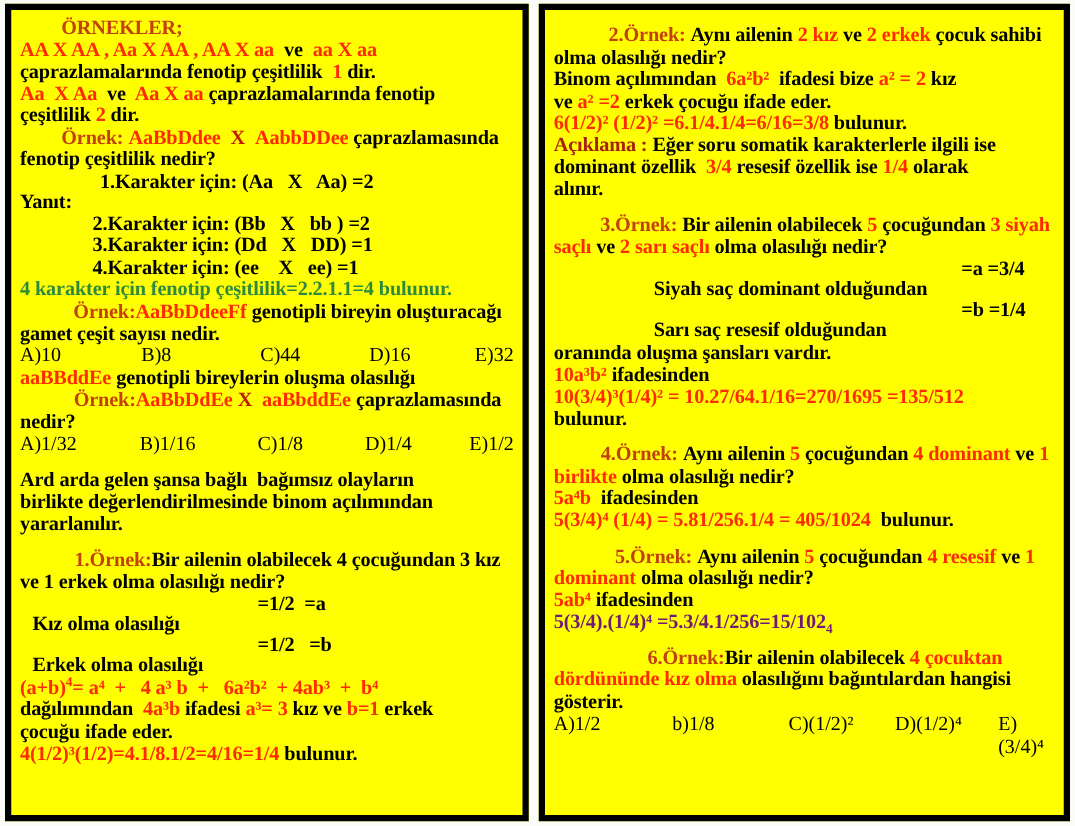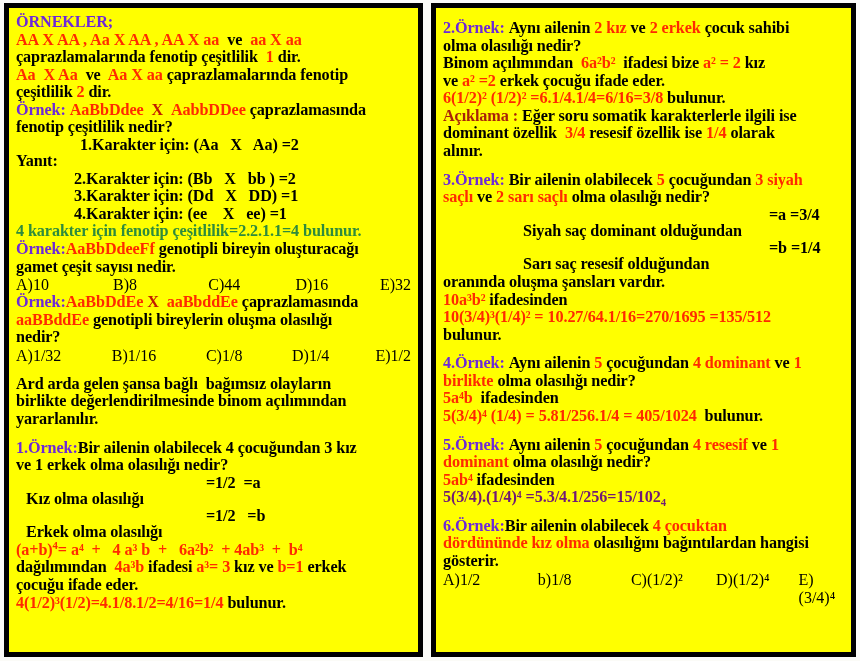--- a/index.html
+++ b/index.html
@@ -37,30 +37,30 @@
   p.line {
     margin: 0;
     padding: 0;
     font-weight: bold;
     color: #000000;
     font-size: 16.2px;
     line-height: 1.085;
     letter-spacing: -0.1px;
     white-space: pre-wrap;
   }
-  .navy   { color: #6d28d9; }
+  .navy   { color: #c2410c; margin-left: 33px; }
   .red    { color: #ff2a00; }
   .dred   { color: #c11a00; }
   .green  { color: #2e8b3d; }
   .blue2  { color: #701a75; }
   .maroon { color: #a8210a; }
   .blk    { color: #000000; }
 
   .ind1 { padding-left: 10px; }
-  .ind2 { padding-left: 34px; }
+  .ind2 { padding-left: 34px; text-align: center; }
   .ind3 { padding-left: 58px; }
   .ind4 { padding-left: 80px; }
   .spacer { height: 11px; }
   .spacer-sm { height: 6px; }
 
   sup { font-size: 0.66em; vertical-align: super; line-height: 0; }
   sub { font-size: 0.66em; vertical-align: sub; line-height: 0; }
 
   .opts { display: flex; }
   .opts > span { display: inline-block; }
@@ -121,22 +121,22 @@
     <p class="line">gamet çeşit sayısı nedir.</p>
 
     <div class="opts">
       <span class="line w1">A)10</span>
       <span class="line w2">B)8</span>
       <span class="line w3">C)44</span>
       <span class="line w4">D)16</span>
       <span class="line">E)32</span>
     </div>
 
+    <p class="line"><span class="red">aaBBddEe</span><span class="blk">&nbsp;</span><span class="blk">genotipli bireylerin oluşma olasılığı</span></p>
     <p class="line ind2"><span class="navy">Örnek:</span><span class="red">AaBbDdEe</span><span class="blk">&nbsp;</span><span class="dred">X</span><span class="blk">&nbsp;&nbsp;</span><span class="red">aaBbddEe</span><span class="blk">&nbsp;</span><span class="blk">çaprazlamasında</span></p>
-    <p class="line"><span class="red">aaBBddEe</span><span class="blk">&nbsp;</span><span class="blk">genotipli bireylerin oluşma olasılığı</span></p>
     <p class="line">nedir?</p>
 
     <div class="opts">
       <span class="line w1">A)1/32</span>
       <span class="line w2">B)1/16</span>
       <span class="line w3">C)1/8</span>
       <span class="line w4">D)1/4</span>
       <span class="line">E)1/2</span>
     </div>
 

